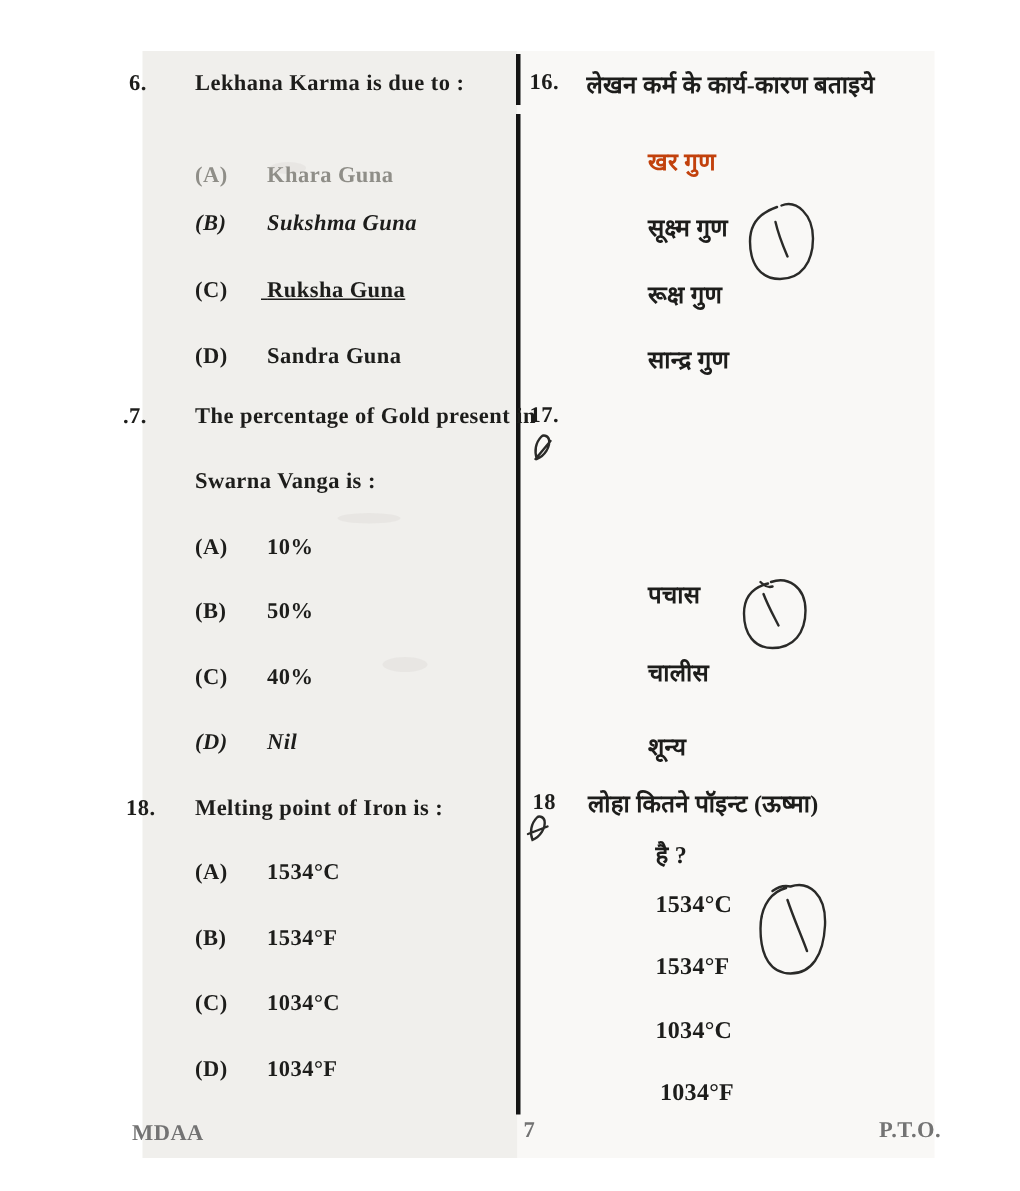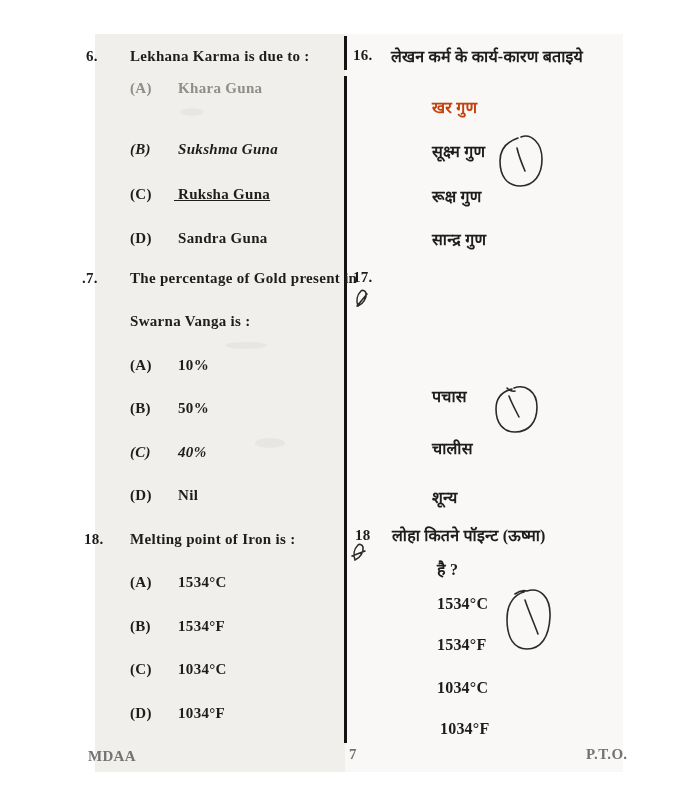--- a/index.html
+++ b/index.html
@@ -44,21 +44,21 @@
   <div class="smudge" style="left:225px;top:342px;width:42px;height:7px;"></div>
   <div class="smudge" style="left:255px;top:438px;width:30px;height:10px;"></div>
   <div class="smudge" style="left:180px;top:108px;width:24px;height:8px;"></div>
 
   <div class="divider-seg seg-a"></div>
   <div class="divider-seg seg-b"></div>
 
   <div class="line qnum" style="left:86px;top:48px;">6.</div>
   <div class="line" style="left:130px;top:48px;">Lekhana Karma is due to :</div>
 
-  <div class="line faded-soft" style="left:130px;top:80px;">
+  <div class="line faded-soft" style="left:130px;top:109px;">
     <span class="optlabel">(A)</span>
     <span>Khara Guna</span>
   </div>
   <div class="line" style="left:130px;top:141px;font-style:italic;">
     <span class="optlabel">(B)</span>
     <span>Sukshma Guna</span>
   </div>
   <div class="line" style="left:130px;top:186px;text-decoration:underline;">
     <span class="optlabel">(C)</span>
     <span>Ruksha Guna</span>
@@ -73,25 +73,25 @@
   <div class="line" style="left:130px;top:313px;">Swarna Vanga is :</div>
 
   <div class="line" style="left:130px;top:357px;">
     <span class="optlabel">(A)</span>
     <span>10%</span>
   </div>
   <div class="line" style="left:130px;top:400px;">
     <span class="optlabel">(B)</span>
     <span>50%</span>
   </div>
-  <div class="line" style="left:130px;top:444px;font-style:italic;">
+  <div class="line" style="left:130px;top:444px;">
     <span class="optlabel">(C)</span>
     <span>40%</span>
   </div>
-  <div class="line" style="left:130px;top:487px;">
+  <div class="line" style="left:130px;top:487px;font-style:italic;">
     <span class="optlabel">(D)</span>
     <span>Nil</span>
   </div>
 
   <div class="line qnum" style="left:84px;top:531px;">18.</div>
   <div class="line" style="left:130px;top:531px;text-align:right;">Melting point of Iron is :</div>
 
   <div class="line" style="left:130px;top:574px;">
     <span class="optlabel">(A)</span>
     <span>1534°C</span>

